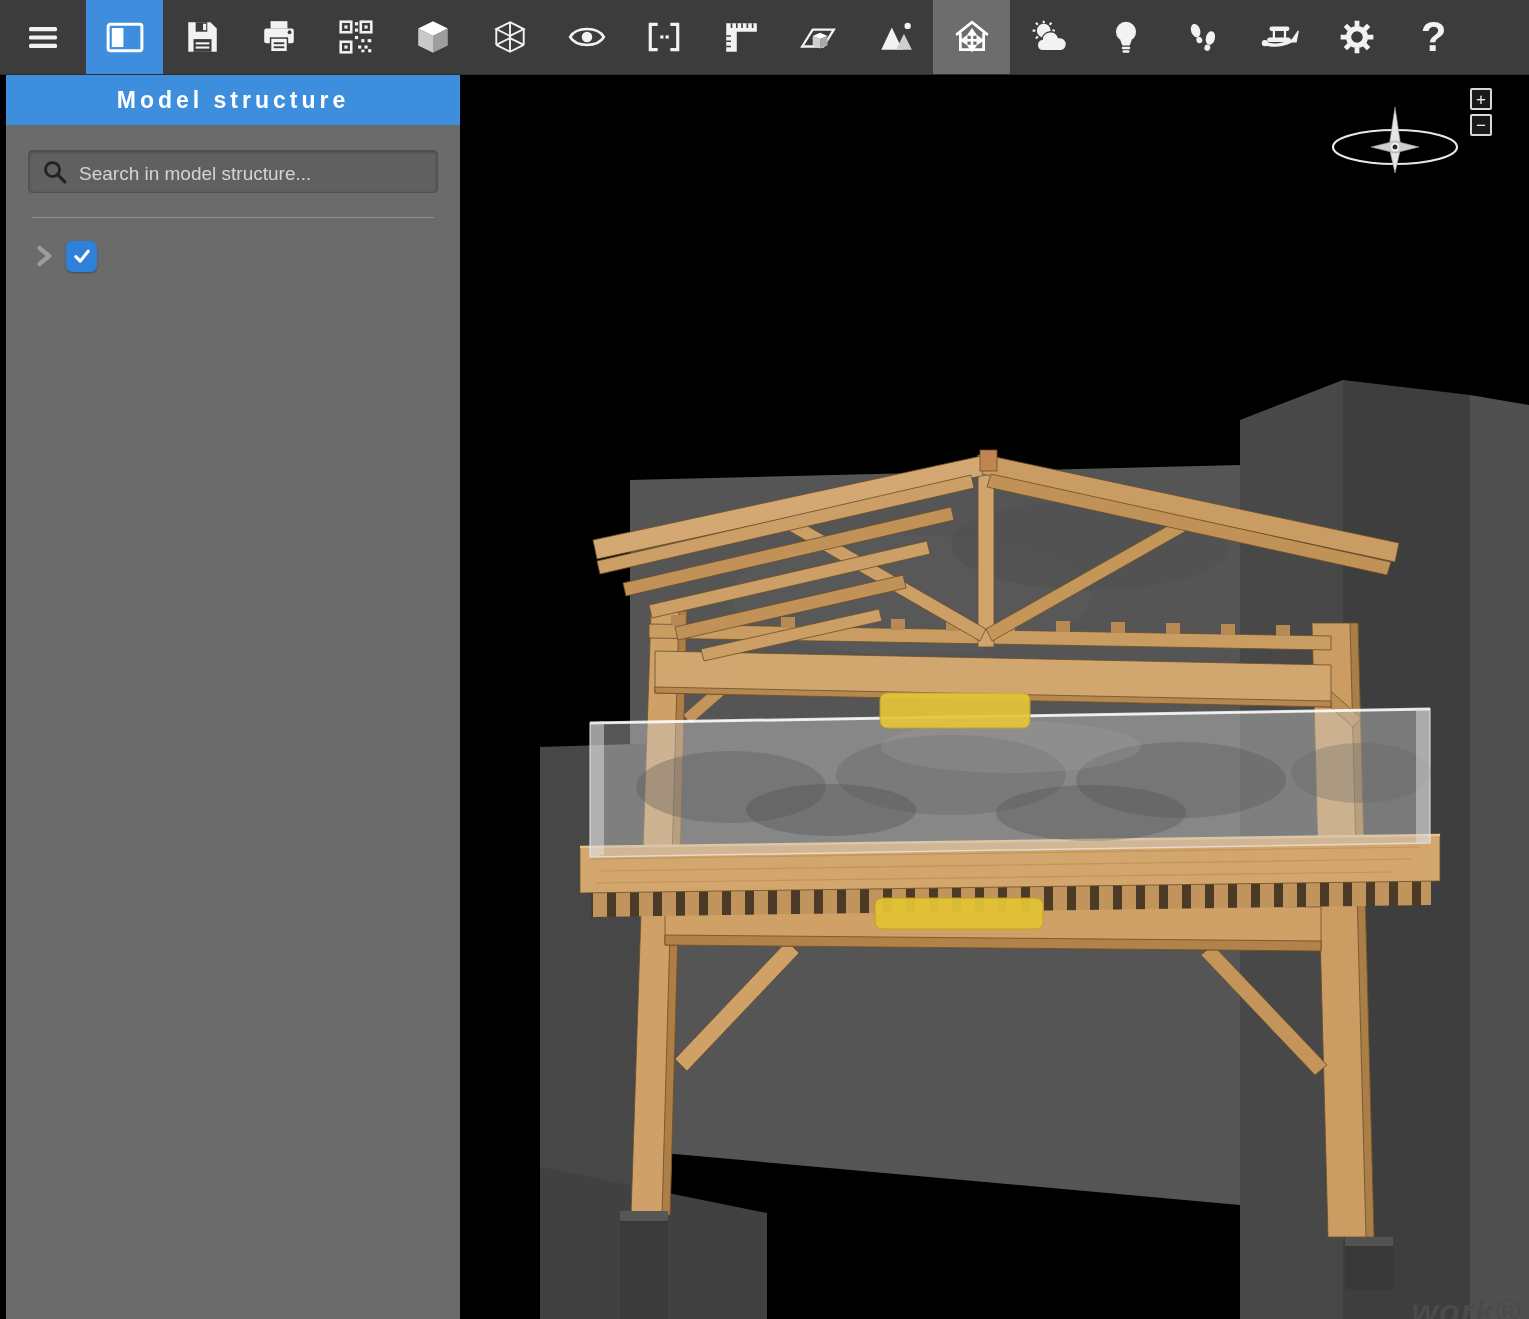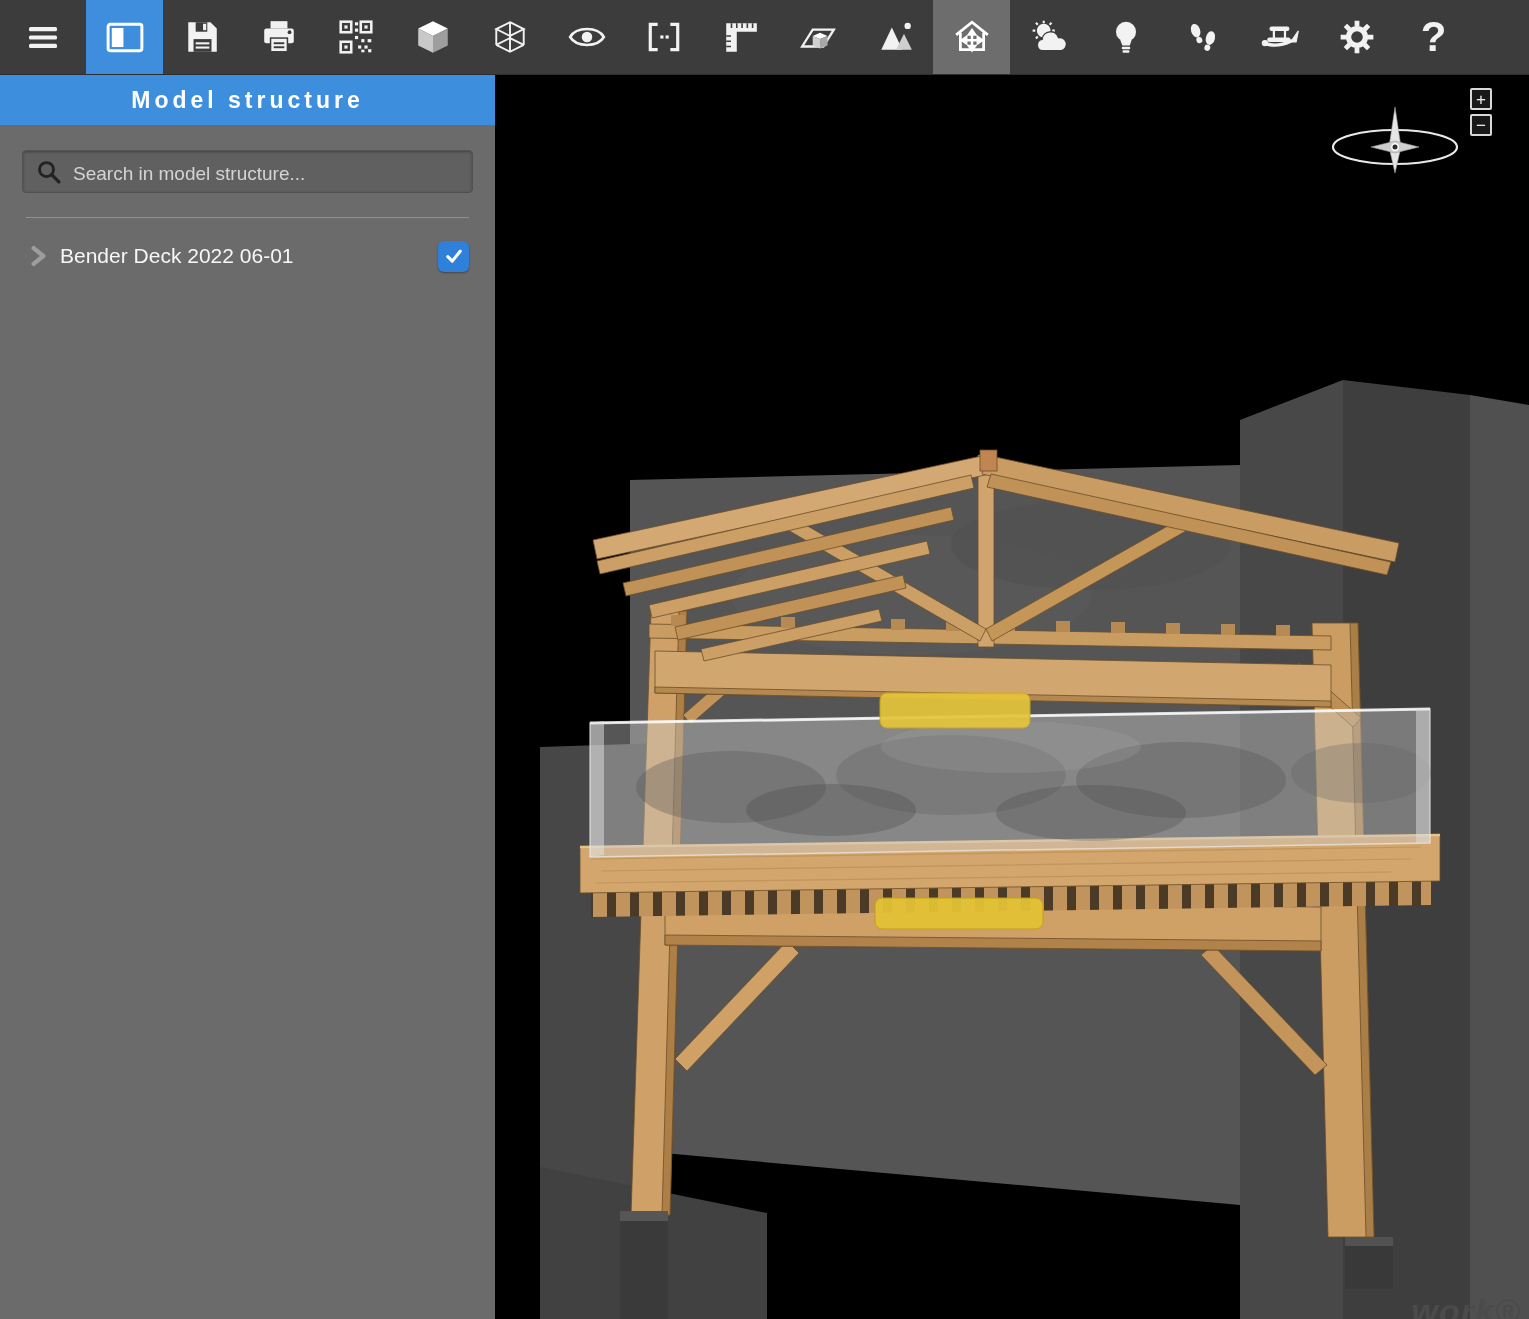--- a/index.html
+++ b/index.html
@@ -18,21 +18,21 @@
     width:77px;display:flex;align-items:center;justify-content:center;
     cursor:pointer;flex:0 0 auto;
   }
   .tb-btn:first-child{width:86px;}
   .tb-btn.active-blue{background:#3f8ede;}
   .tb-btn.active-gray{background:#6d6d6d;}
   .tb-btn svg{display:block;}
   .help-glyph{font-size:42px;font-weight:bold;color:#f2f2f2;line-height:1;}
   
   .sidebar{
-    position:absolute;top:75px;left:0;width:495px;height:1244px;
+    position:absolute;top:75px;left:6px;width:454px;height:1244px;
     background:#6b6b6b;z-index:5;
   }
   .sidebar-header{
     height:50px;background:#3e8ede;color:#fff;
     display:flex;align-items:center;justify-content:center;
     font-size:23px;font-weight:bold;letter-spacing:4px;
   }
   .search-wrap{
     position:relative;margin:25px 22px 0 22px;
   }
@@ -291,21 +291,20 @@
     </svg>
     <input class="search-input" type="text" placeholder="Search in model structure..." style="">
   </div>
 
   <hr class="sidebar-divider">
 
   <div class="tree-row">
     <svg class="tree-chevron" width="28" height="28" viewBox="0 0 32 32">
       <path d="M11 7 L22 16 L11 25" fill="none" stroke="#9d9d9d" stroke-width="5" stroke-linecap="round" stroke-linejoin="round"></path>
     </svg>
-    <span class="tree-label">Bender Deck 2022 06-01</span>
     <div class="tree-checkbox">
       <svg width="22" height="22" viewBox="0 0 32 32">
         <path d="M7 17 L13.5 23.5 L25 9" fill="none" stroke="#ffffff" stroke-width="4.5" stroke-linecap="round" stroke-linejoin="round"></path>
       </svg>
     </div>
   </div>
 
 </div>
 
 <div class="viewport">

